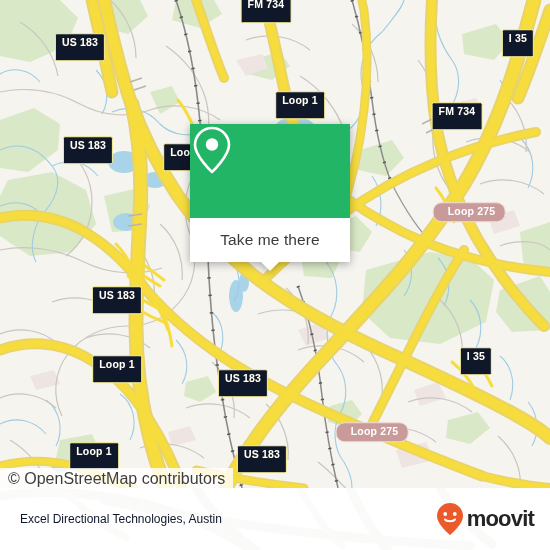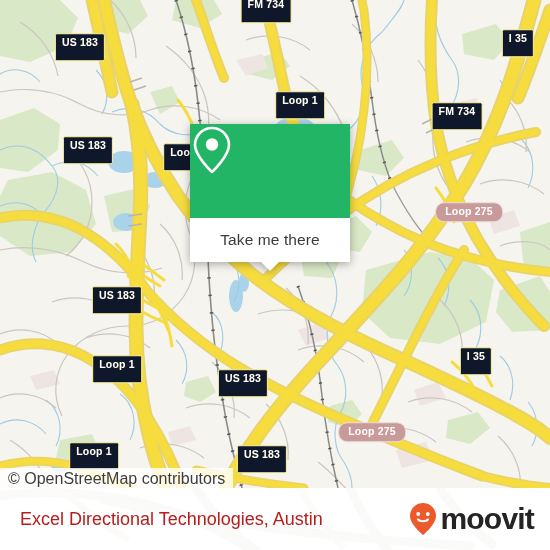--- a/index.html
+++ b/index.html
@@ -36,21 +36,21 @@
     background: #0f172a;
     border: 1.5px solid #fdf39a;
     border-radius: 2px;
     padding: 3px 6px 12px 6px;
     text-shadow: 0 0 1px rgba(160,130,0,.35);
   }
   .shield.pink {
     background: #c99a9a;
     border: 1.5px solid #eddcdc;
     border-radius: 9px;
-    padding: 3px 9px 4px 9px;
+    padding: 3px 9px 4px 14px;
   }
 
   
   .popup {
     position: absolute;
     left: 190px; top: 124px;
     width: 160px;
     z-index: 60;
     filter: drop-shadow(0 2px 4px rgba(0,0,0,0.32));
     text-align: center;
@@ -108,36 +108,36 @@
   }
   .footer-watermark {
     position: absolute; left: 0; top: -488px;
     opacity: 0.10;
     pointer-events: none;
   }
   .footer-title {
     position: absolute;
     left: 20px; top: 50%;
     transform: translateY(-50%);
-    font-size: 18px;
-    color: #b91c1c;
+    font-size: 12px;
+    color: #0f172a;
     white-space: nowrap;
     z-index: 2;
   }
   .brand {
     position: absolute;
     right: 16px; top: 50%;
     transform: translateY(-50%);
     display: flex;
     align-items: center;
     gap: 2px;
     z-index: 2;
   }
   .brand-word {
-    font-size: 30px;
+    font-size: 22px;
     font-weight: bold;
     color: #242424;
     letter-spacing: -0.8px;
     line-height: 1;
   }
 </style>
 </head>
 <body>
 
 <div id="app">

